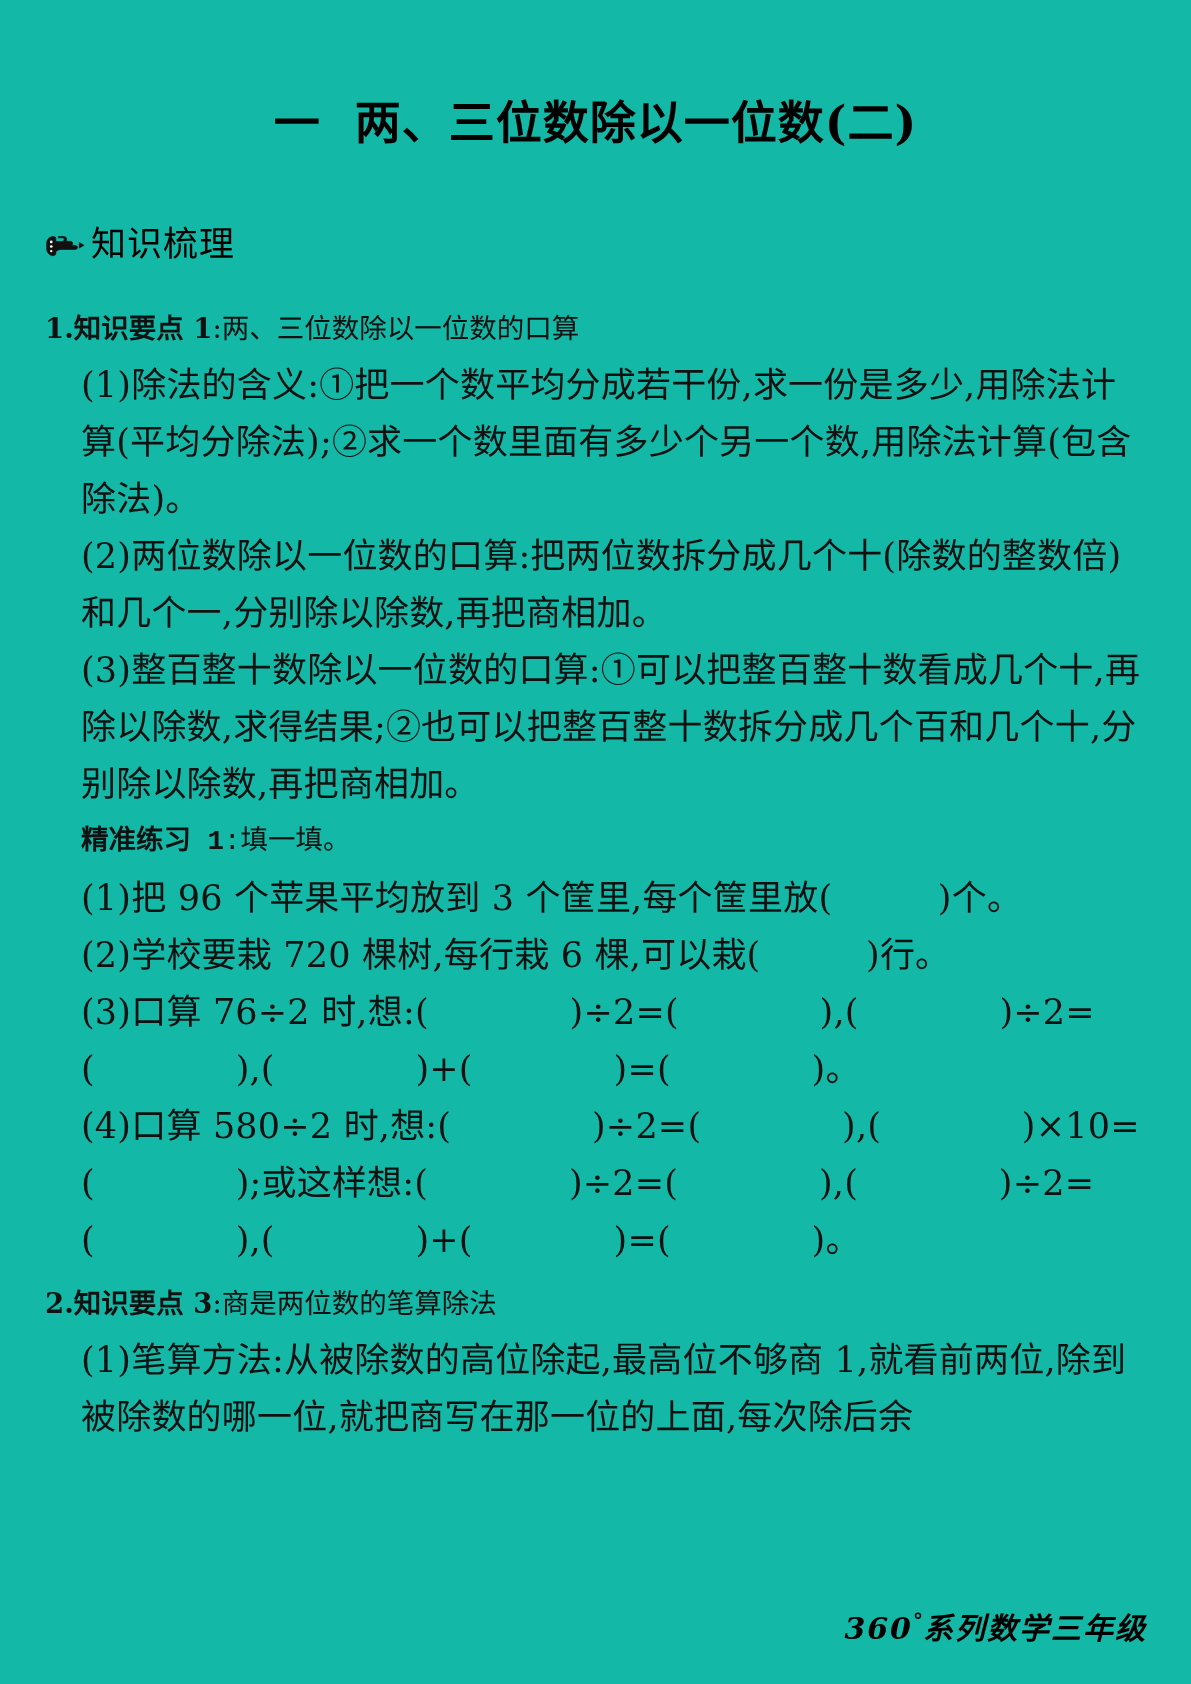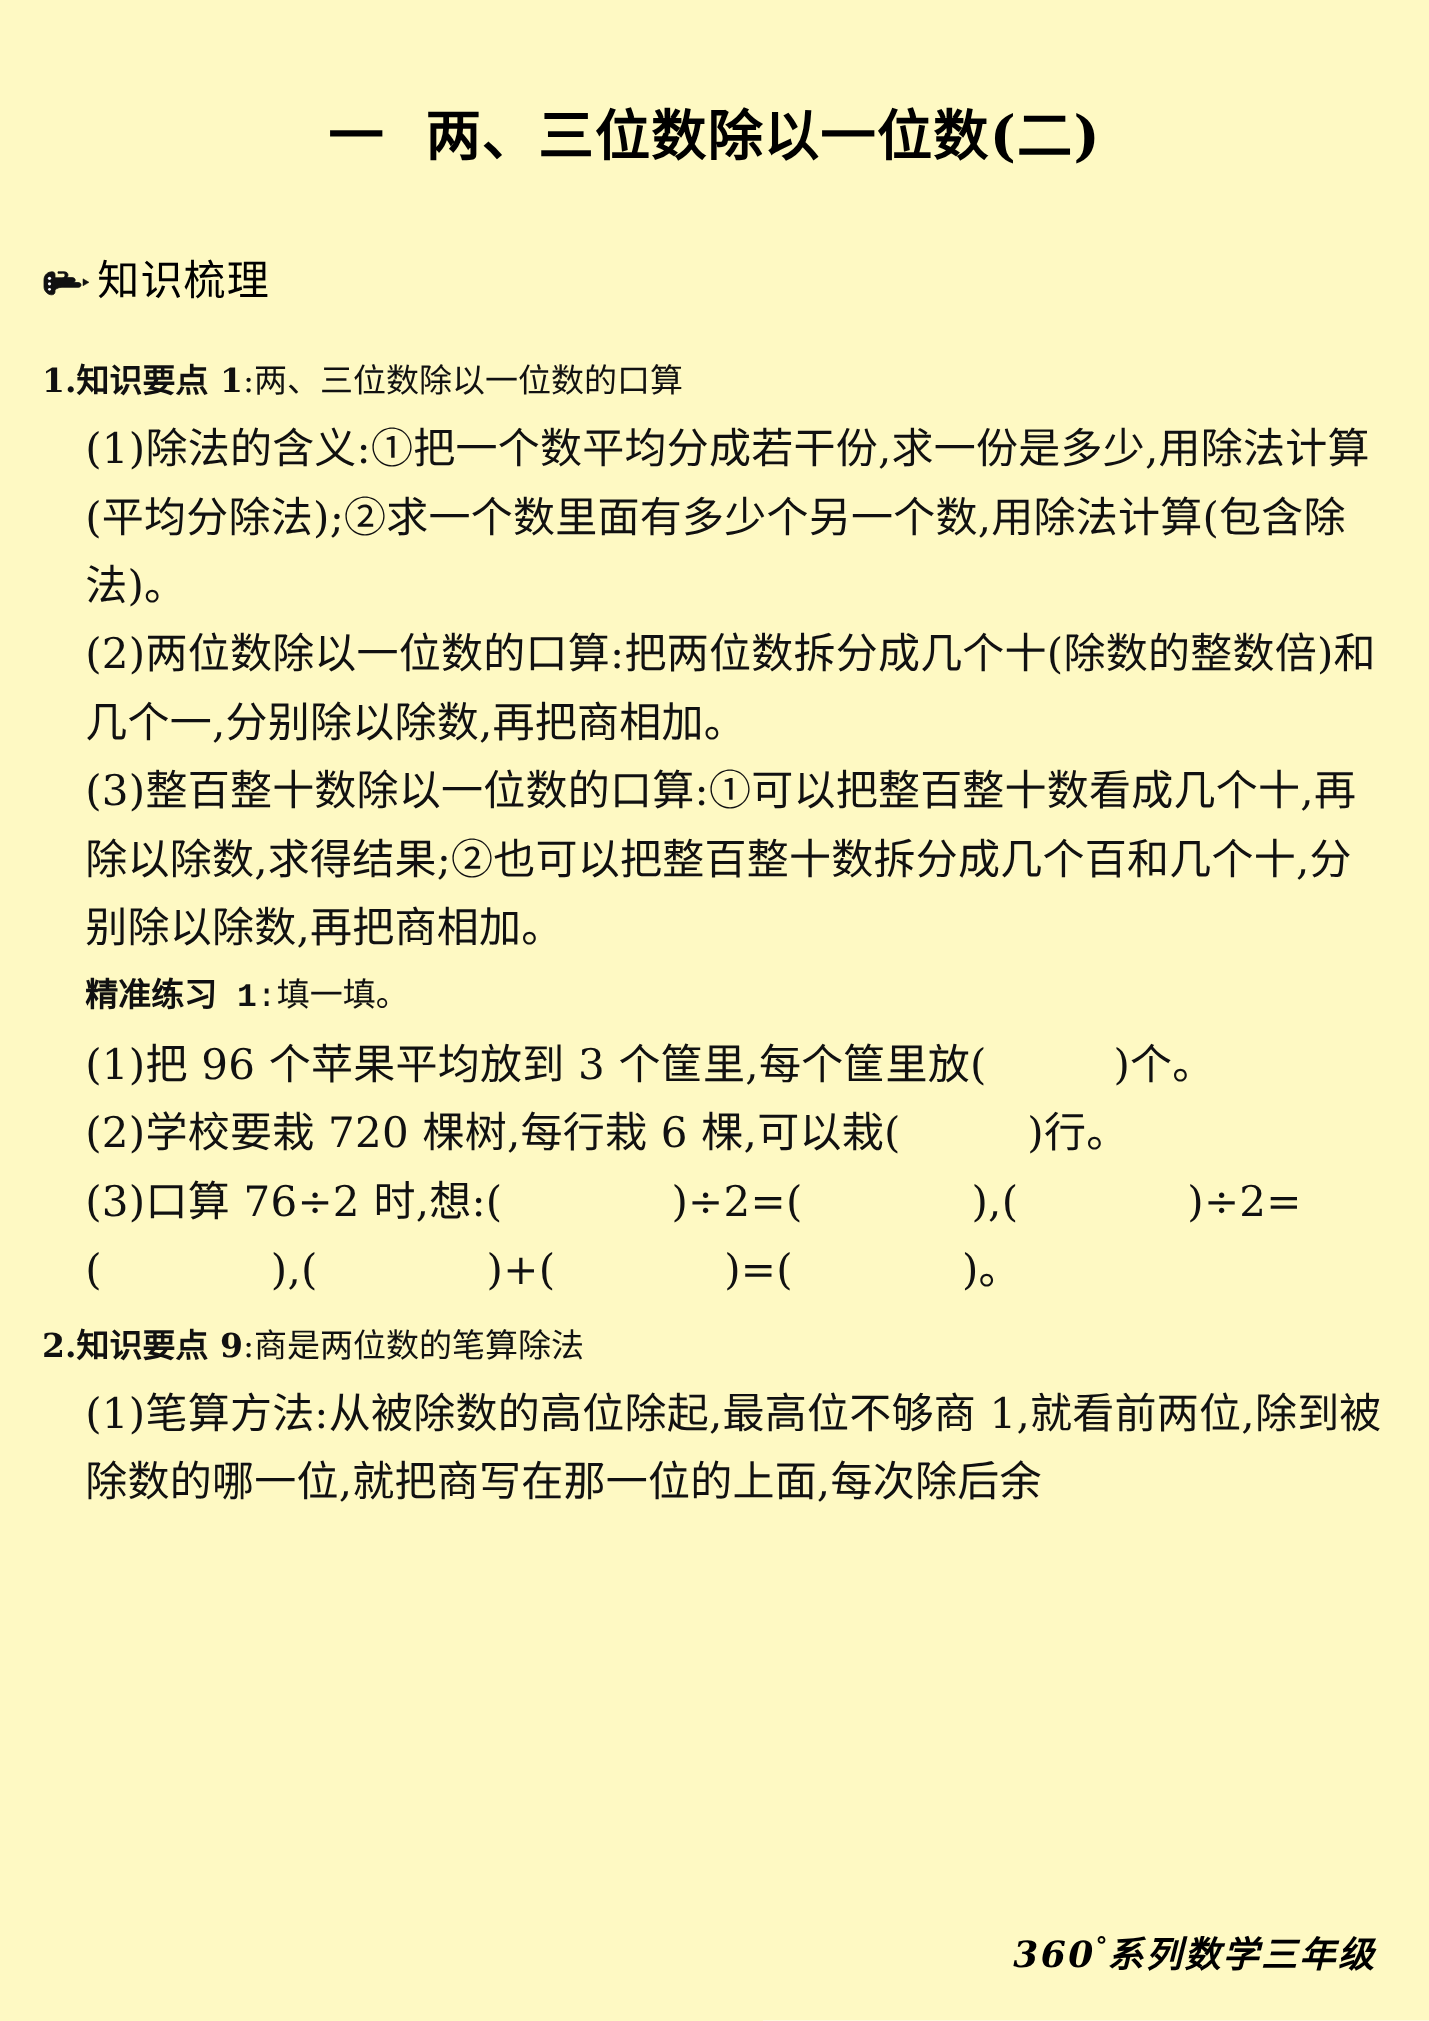--- a/index.html
+++ b/index.html
@@ -9,23 +9,23 @@
     background: #ffffff;
   }
   body {
     font-family: "DejaVu Serif", "Liberation Serif", serif;
     color: #1a1a1a;
   }
   .page {
     position: relative;
     width: 1191px;
     height: 1684px;
-    background: #fef9c3;
+    background: #14b8a6;
     box-sizing: border-box;
-    padding: 7px;
+    padding: 17px;
     overflow: hidden;
   }
 
   
   .chapter-title {
     margin: 0;
     padding: 78px 0 0 0;
     text-align: center;
     font-family: "DejaVu Serif", "Liberation Serif", serif;
     font-weight: 700;
@@ -152,23 +152,24 @@
     <div class="para indent">(2)两位数除以一位数的口算:把两位数拆分成几个十(除数的整数倍)和几个一,分别除以除数,再把商相加。</div>
     <div class="para indent">(3)整百整十数除以一位数的口算:①可以把整百整十数看成几个十,再除以除数,求得结果;②也可以把整百整十数拆分成几个百和几个十,分别除以除数,再把商相加。</div>
 
     <div class="drill-head">
       <span class="bold">精准练习 1</span><span>:</span><span>填一填。</span>
     </div>
 
     <div class="para indent">(1)把 96 个苹果平均放到 3 个筐里,每个筐里放(　　　)个。</div>
     <div class="para indent">(2)学校要栽 720 棵树,每行栽 6 棵,可以栽(　　　)行。</div>
     <div class="para indent">(3)口算 76÷2 时,想:(　　　　)÷2=(　　　　),(　　　　)÷2=(　　　　),(　　　　)+(　　　　)=(　　　　)。</div>
+    <div class="para indent">(4)口算 580÷2 时,想:(　　　　)÷2=(　　　　),(　　　　)×10=(　　　　);或这样想:(　　　　)÷2=(　　　　),(　　　　)÷2=(　　　　),(　　　　)+(　　　　)=(　　　　)。</div>
 
     <div class="point-head">
-      <span class="bold">2.</span><span class="bold">知识要点 9</span><span>:</span><span>商是两位数的笔算除法</span>
+      <span class="bold">2.</span><span class="bold">知识要点 3</span><span>:</span><span>商是两位数的笔算除法</span>
     </div>
 
     <div class="para indent">(1)笔算方法:从被除数的高位除起,最高位不够商 1,就看前两位,除到被除数的哪一位,就把商写在那一位的上面,每次除后余</div>
 
   </div>
 
   <div class="footer">
     <span>360</span><span class="deg">°</span><span>系列数学三年级</span>
   </div>
 

